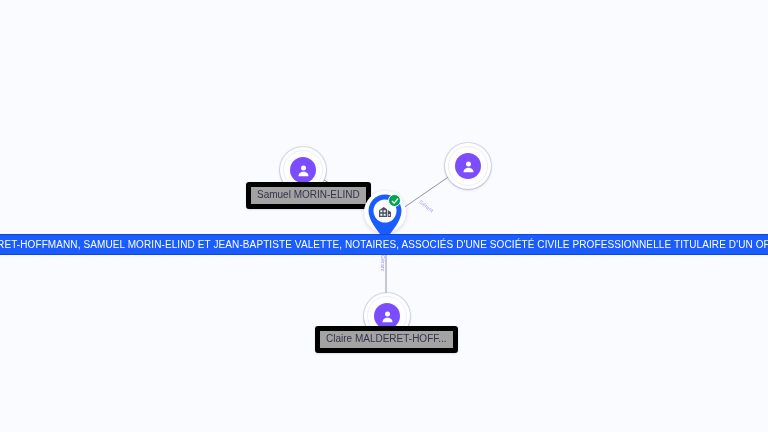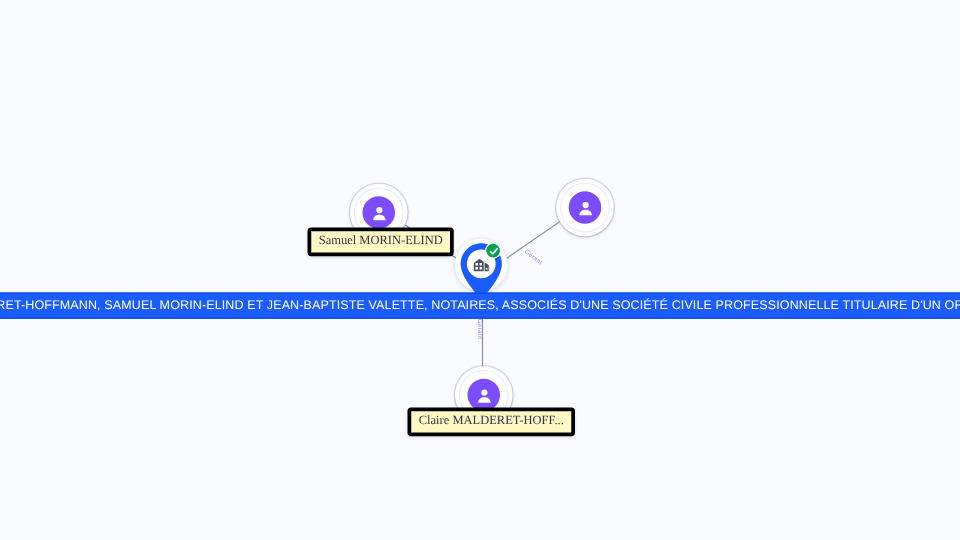--- a/index.html
+++ b/index.html
@@ -87,30 +87,29 @@
     background: #7c4dff;
     display: flex;
     align-items: center;
     justify-content: center;
   }
   .person-avatar svg { display: block; }
 
   
   .node-label {
     position: absolute;
-    background: #fef9c3;
-    border: 3px solid #000000;
+    background: #a3a3a3;
+    border: 5px solid #000000;
     border-radius: 3px;
     padding: 2px 6px 3px 6px;
     font-size: 10px;
     line-height: 12px;
     color: #33344a;
     white-space: nowrap;
     box-shadow: 0 1px 2px rgba(40,45,90,.13);
-    font-family: Liberation Serif, serif;
   }
 
   
   #company-node {
     position: absolute;
     left: 361px;
     top: 189px;
     width: 48px;
     height: 58px;
   }
@@ -218,21 +217,21 @@
 
   <div class="person-node" style="left:364px; top:293px;">
     <div class="person-halo"></div>
     <div class="person-avatar">
       <svg width="15" height="15" viewBox="0 0 24 24" fill="#ffffff">
         <circle cx="12" cy="8" r="4"></circle>
         <path d="M4 21c0-4.4 3.6-7 8-7s8 2.6 8 7z"></path>
       </svg>
     </div>
   </div>
-  <div class="node-label" style="left:326px; top:326px;">Claire MALDERET-HOFF...</div>
+  <div class="node-label" style="left:315px; top:326px;">Claire MALDERET-HOFF...</div>
 
   <div id="company-node">
     <div class="pin-glow"></div>
 
     <svg class="pin-shape" viewBox="0 0 36 48">
       <path d="M18 1.5 C 8.9 1.5 1.5 8.9 1.5 18 C 1.5 28 12 40 18 46.5 C 24 40 34.5 28 34.5 18 C 34.5 8.9 27.1 1.5 18 1.5 Z" fill="#1b5cff"></path>
       <circle cx="18" cy="18" r="11.5" fill="#ffffff"></circle>
     </svg>
 
     <div class="pin-icon">

